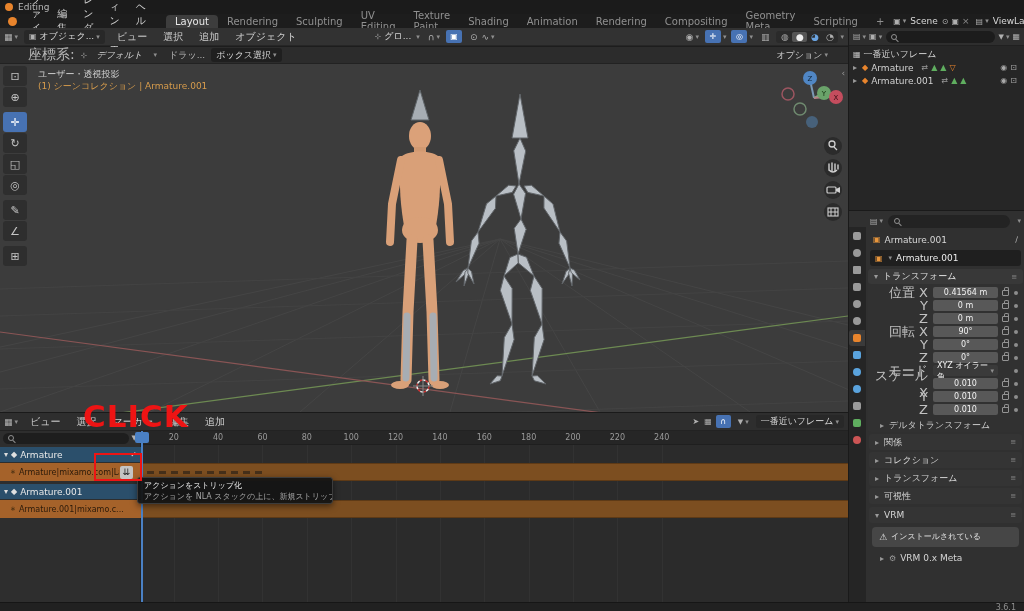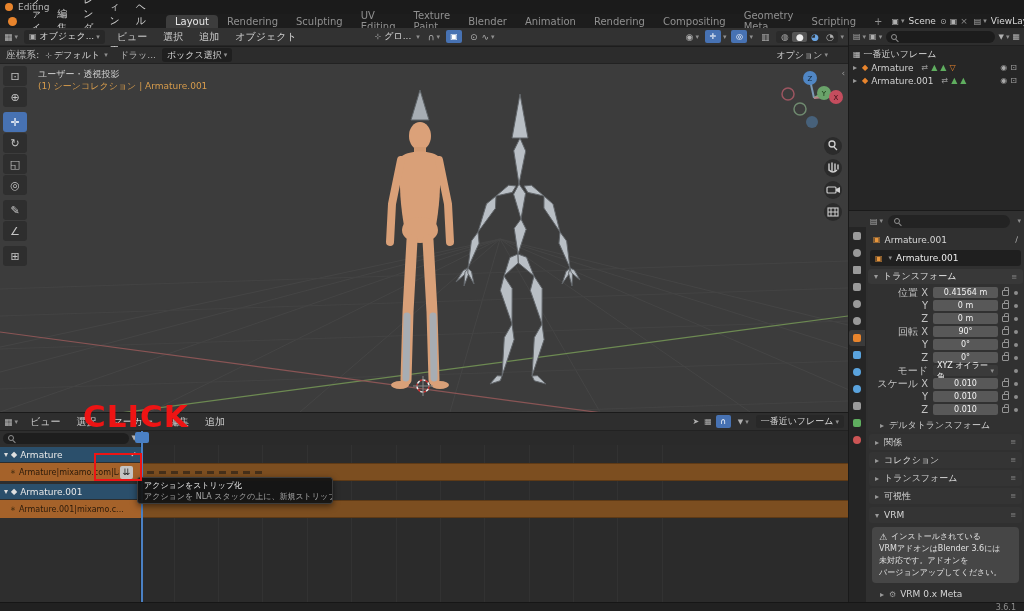--- a/index.html
+++ b/index.html
@@ -28,21 +28,21 @@
   .tbtn { width:24px; height:20px; display:flex; align-items:center; justify-content:center; background:#2e2e2e; color:#c5c5c5; font-size:11px; border-radius:3px; margin:0 0 1px 0; }
   .tbtn.active { background:#4772b3; color:#fff; }
   
   .out-row { display:flex; align-items:center; height:13px; padding:0 4px; font-size:9px; color:#d2d2d2; }
   .out-ico { font-size:8px; margin-right:3px; }
   
   .ptab { width:16px; height:16px; display:flex; align-items:center; justify-content:center; margin:1px 0; }
   .ptab.active { background:#3a3a3a; border-radius:3px 0 0 3px; }
   .pshape { width:8px; height:8px; display:inline-block; }
   .trow { display:flex; align-items:center; height:13px; padding:0 5px 0 2px; }
-  .trow .lbl { width:58px; text-align:right; color:#c2c2c2; font-size:10px; margin-right:5px; flex:none; }
+  .trow .lbl { width:58px; text-align:right; color:#c2c2c2; font-size:13px; margin-right:5px; flex:none; }
   .trow .val { flex:1; background:#585858; border-radius:2px; height:11px; display:flex; align-items:center; justify-content:center; color:#f2f2f2; font-size:8px; }
   .trow .val.drop { background:#3a3a3a; justify-content:space-between; padding:0 4px; }
   .sect { height:16px; background:#343434; border-radius:3px; margin:2px 3px 0 3px; display:flex; align-items:center; padding:0 6px; font-size:9px; color:#d5d5d5; }
   .caret { color:#9a9a9a; font-size:8px; margin-right:5px; }
   
   .nla-ch { display:flex; align-items:center; font-size:9px; color:#e9e9e9; padding:0 4px; background:#2b4f6b; }
   .nla-strip { display:flex; align-items:center; font-size:8px; color:#2b1a0a; padding:0 4px 0 10px; background:#a5622a; }
   .ruler-num { position:absolute; top:2px; transform:translateX(-50%); font-size:8px; color:#9a9a9a; }
   .grid-v { position:absolute; top:0; bottom:0; width:1px; background:#323232; }
   .hint { display:flex; align-items:center; font-size:8px; color:#8f8f8f; margin-right:26px; white-space:nowrap; }
@@ -63,21 +63,21 @@
       <span class="menu-item">レンダー</span>
       <span class="menu-item">ウィンドウ</span>
       <span class="menu-item">ヘルプ</span>
     </span>
   <span id="workspace-tabs" class="row" style="margin-left:12px;">
       <span class="ws-tab active">Layout</span>
       <span class="ws-tab">Rendering</span>
       <span class="ws-tab">Sculpting</span>
       <span class="ws-tab">UV Editing</span>
       <span class="ws-tab">Texture Paint</span>
-      <span class="ws-tab">Blender</span>
+      <span class="ws-tab">Shading</span>
       <span class="ws-tab">Animation</span>
       <span class="ws-tab">Rendering</span>
       <span class="ws-tab">Compositing</span>
       <span class="ws-tab">Geometry Meta</span>
       <span class="ws-tab">Scripting</span>
     </span>
   <span class="ws-tab">+</span>
   <span style="flex:1;"></span>
   <span class="row" style="margin-right:6px;">
     <span class="ico" style="font-size:8px;">▣</span>
@@ -139,24 +139,24 @@
   <span class="row" style="margin-left:7px;background:#2a2a2a;border-radius:3px;padding:1px;">
     <span class="ico" style="width:15px;">◍</span>
     <span class="ico" style="width:15px;background:#555;border-radius:2px;color:#eee;">●</span>
     <span class="ico" style="width:15px;color:#6aa3e0;">◕</span>
     <span class="ico" style="width:15px;">◔</span>
   </span>
   <span class="dd">▾</span>
 </div>
 
 <div class="abs row" style="left:0;top:47px;width:848px;height:17px;background:#2c2c2c;border-bottom:1px solid #222;padding:0 6px;">
-  <span style="font-size:10px;color:#b8b8b8;">座標系:</span>
+  <span style="font-size:14px;color:#b8b8b8;margin-left:22px;">座標系:</span>
   <span class="row" style="margin-left:6px;">
     <span class="ico" style="font-size:8px;">⊹</span>
-    <span style="font-size:9px;color:#d8d8d8;margin:0 2px;">デフォルト</span>
+    <span style="font-size:9px;color:#d8d8d8;margin:0 9px;font-style:italic;">デフォルト</span>
       <span class="dd">▾</span>
   </span>
   <span style="font-size:9px;color:#b8b8b8;margin-left:12px;">ドラッ...</span>
   <span class="row fieldbox" style="margin-left:6px;background:#1f1f1f;">
     <span style="font-size:9px;color:#d8d8d8;">ボックス選択</span>
       <span class="dd">▾</span>
   </span>
   <span style="flex:1;"></span>
   <span class="row" style="margin-right:14px;margin-left:16px;">
     <span style="font-size:9px;color:#cfcfcf;">オプション</span>
@@ -543,25 +543,20 @@
       <span class="caret">▾</span>
       <span>VRM</span>
       <span style="flex:1;"></span>
         <span class="ico" style="font-size:7px;color:#888;">≡</span>
     </div>
     <div style="margin:4px 6px;background:#464646;border-radius:4px;padding:4px 7px;">
       <div class="row" style="margin-bottom:1px;">
         <span class="ico" style="color:#e8e8e8;font-size:9px;margin-right:4px;">⚠</span>
         <span id="vrm-warn-0" style="font-size:8px;color:#e0e0e0;">インストールされている</span>
       </div>
-      <div id="vrm-warn-rest">
-          <div style="font-size: 8px; color: rgb(224, 224, 224); line-height: 12px;">VRMアドオンはBlender 3.6には</div>
-          <div style="font-size: 8px; color: rgb(224, 224, 224); line-height: 12px;">未対応です。アドオンを</div>
-          <div style="font-size: 8px; color: rgb(224, 224, 224); line-height: 12px;">バージョンアップしてください。</div>
-        </div>
     </div>
     <div id="vrm-items">
         <div class="row" style="height: 14px; padding: 0px 14px;">
           <span class="caret">▸</span>
           <span class="ico" style="font-size: 8px; margin-right: 4px; color: rgb(154, 154, 154);">⚙</span>
           <span style="font-size: 9px; color: rgb(213, 213, 213);">VRM 0.x Meta</span>
         </div>
         <div class="row" style="height: 14px; padding: 0px 14px;"></div>
       </div>
   </div>
@@ -594,20 +589,36 @@
     </span>
   </div>
 
   <div class="abs row" style="left:0;top:18px;width:141px;height:14px;background:#2e2e2e;padding:0 3px;border-right:1px solid #222;">
     <span class="row" style="flex:1;background:#1e1e1e;border-radius:7px;height:11px;padding:0 5px;">
         <span class="mag"></span>
       </span>
     <span class="ico" style="font-size:7px;margin-left:3px;">▼</span>
   </div>
 
+  <div class="abs" style="left:141px;top:18px;width:707px;height:14px;background:#262626;border-bottom:1px solid #1f1f1f;">
+    <div id="ruler-ticks">
+        <span class="ruler-num" style="left: 32.76px;">20</span>
+        <span class="ruler-num" style="left: 77.12px;">40</span>
+        <span class="ruler-num" style="left: 121.48px;">60</span>
+        <span class="ruler-num" style="left: 165.84px;">80</span>
+        <span class="ruler-num" style="left: 210.2px;">100</span>
+        <span class="ruler-num" style="left: 254.56px;">120</span>
+        <span class="ruler-num" style="left: 298.92px;">140</span>
+        <span class="ruler-num" style="left: 343.28px;">160</span>
+        <span class="ruler-num" style="left: 387.64px;">180</span>
+        <span class="ruler-num" style="left: 432px;">200</span>
+        <span class="ruler-num" style="left: 476.36px;">220</span>
+        <span class="ruler-num" style="left: 520.72px;">240</span>
+      </div>
+  </div>
 
   <div class="abs" style="left:141px;top:32px;width:707px;height:158px;background:#2b2b2b;">
     <div id="timeline-grid" style="position:absolute;inset:0;">
         <div class="grid-v" style="left: 32.76px;"></div>
         <div class="grid-v" style="left: 77.12px;"></div>
         <div class="grid-v" style="left: 121.48px;"></div>
         <div class="grid-v" style="left: 165.84px;"></div>
         <div class="grid-v" style="left: 210.2px;"></div>
         <div class="grid-v" style="left: 254.56px;"></div>
         <div class="grid-v" style="left: 298.92px;"></div>

